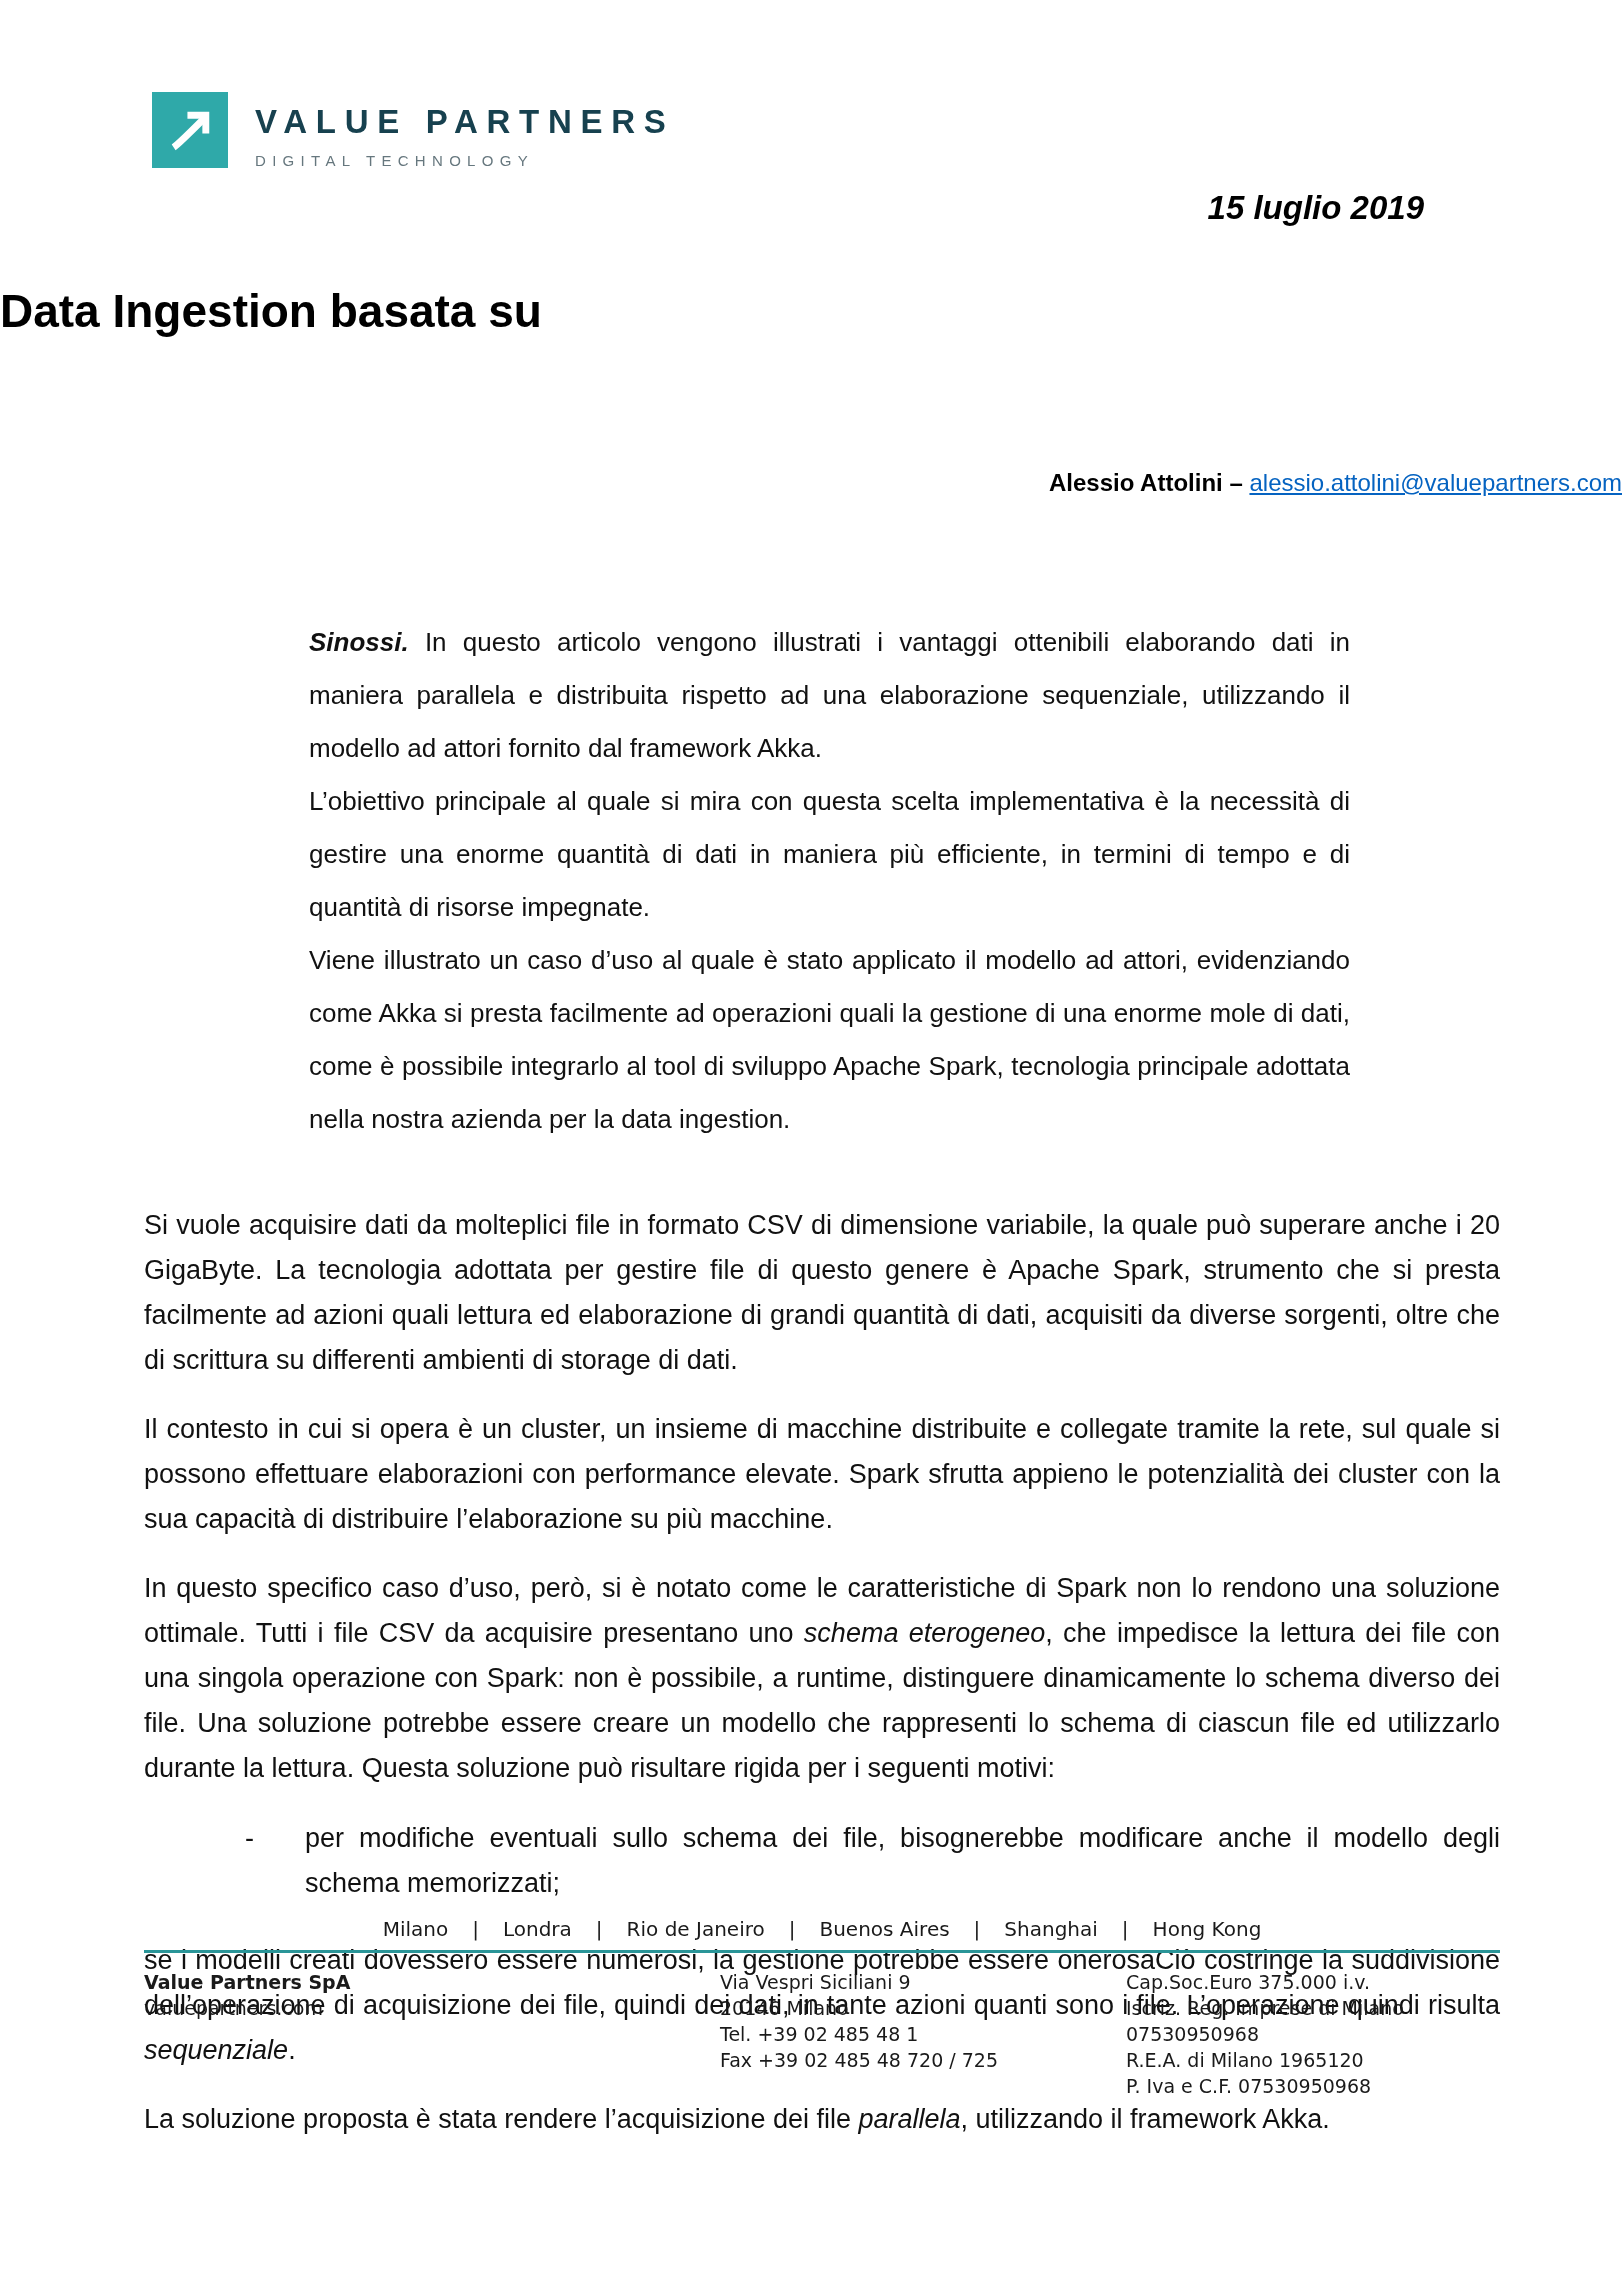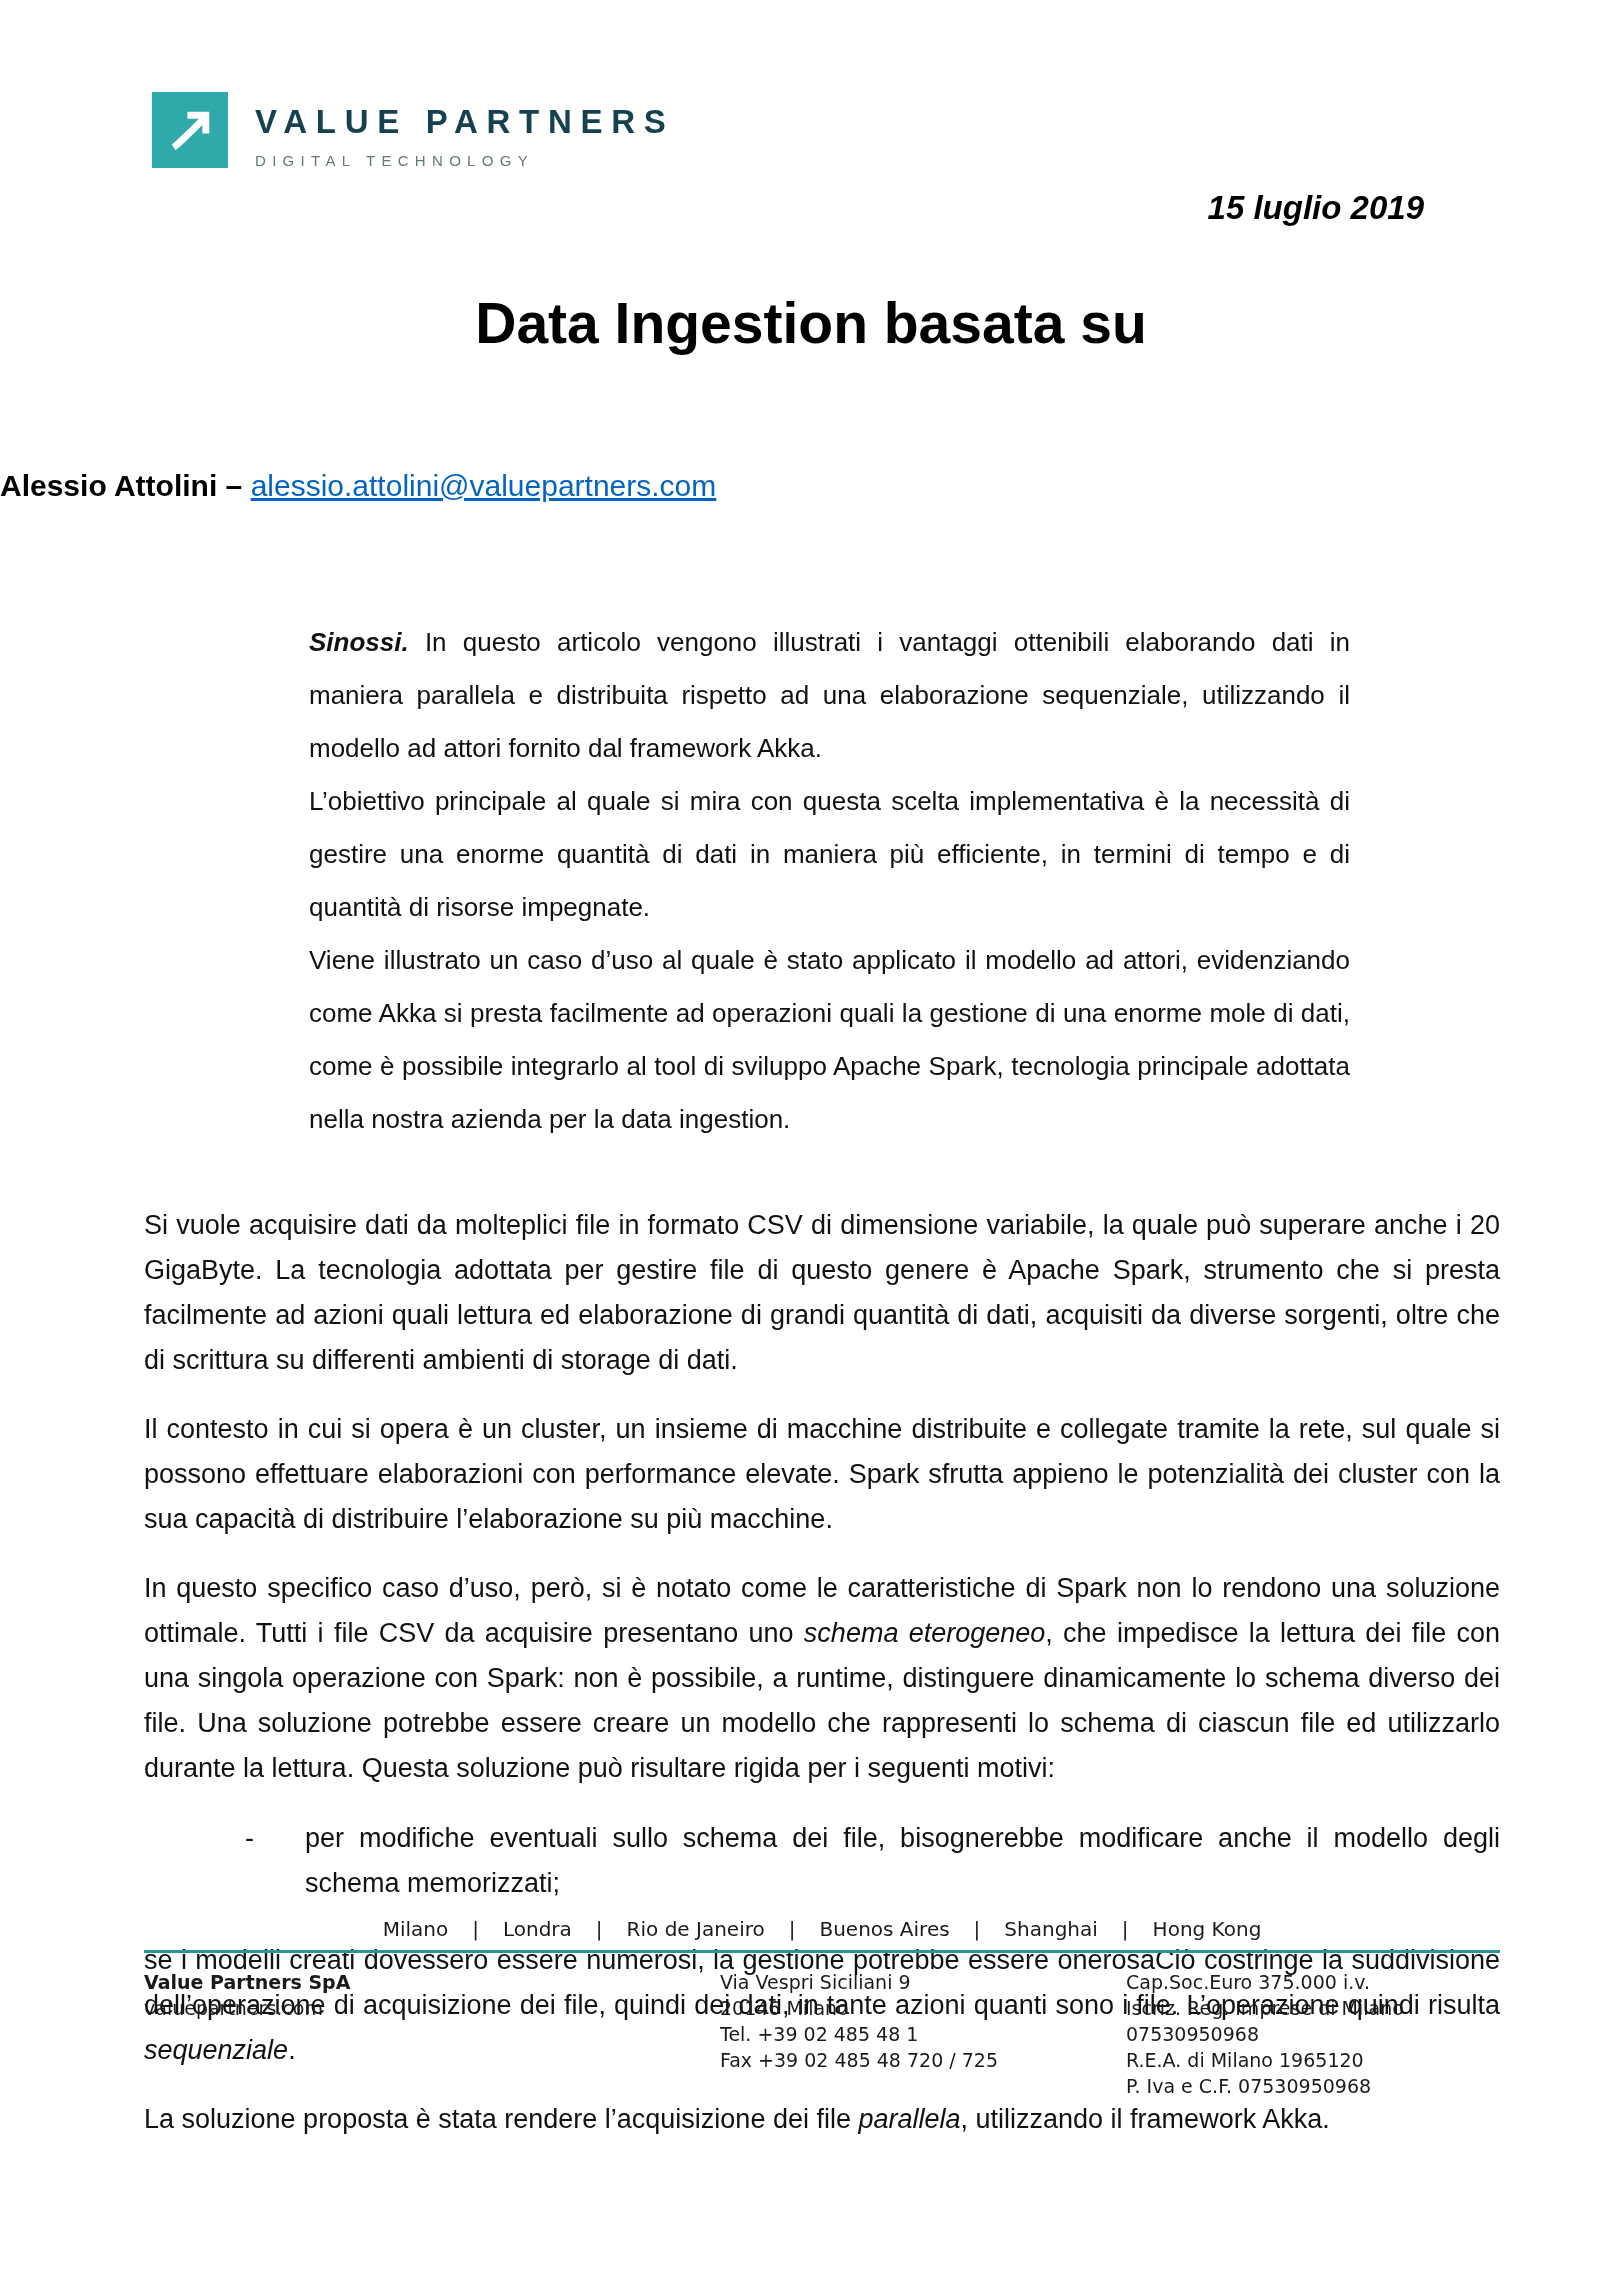--- a/index.html
+++ b/index.html
@@ -49,37 +49,36 @@
     top: 189px;
     right: 198px;
     font-size: 33px;
     font-weight: bold;
     font-style: italic;
     color: #000;
   }
 
   .doc-title {
     position: absolute;
-    top: 287px;
+    top: 275px;
     left: 0;
     width: 100%;
-    text-align: center;
-    font-size: 57px;
+    font-size: 46px;
     font-weight: bold;
     line-height: 73px;
     color: #000;
   }
 
   .author-line {
     position: absolute;
     top: 469px;
     left: 0;
     width: 100%;
-    text-align: left;
-    font-size: 30px;
+    text-align: right;
+    font-size: 24px;
     color: #000;
   }
   .author-name { font-weight: bold; }
   .author-sep { font-weight: bold; }
   .author-email {
     color: #0563c1;
     text-decoration: underline;
     font-weight: normal;
   }
 

